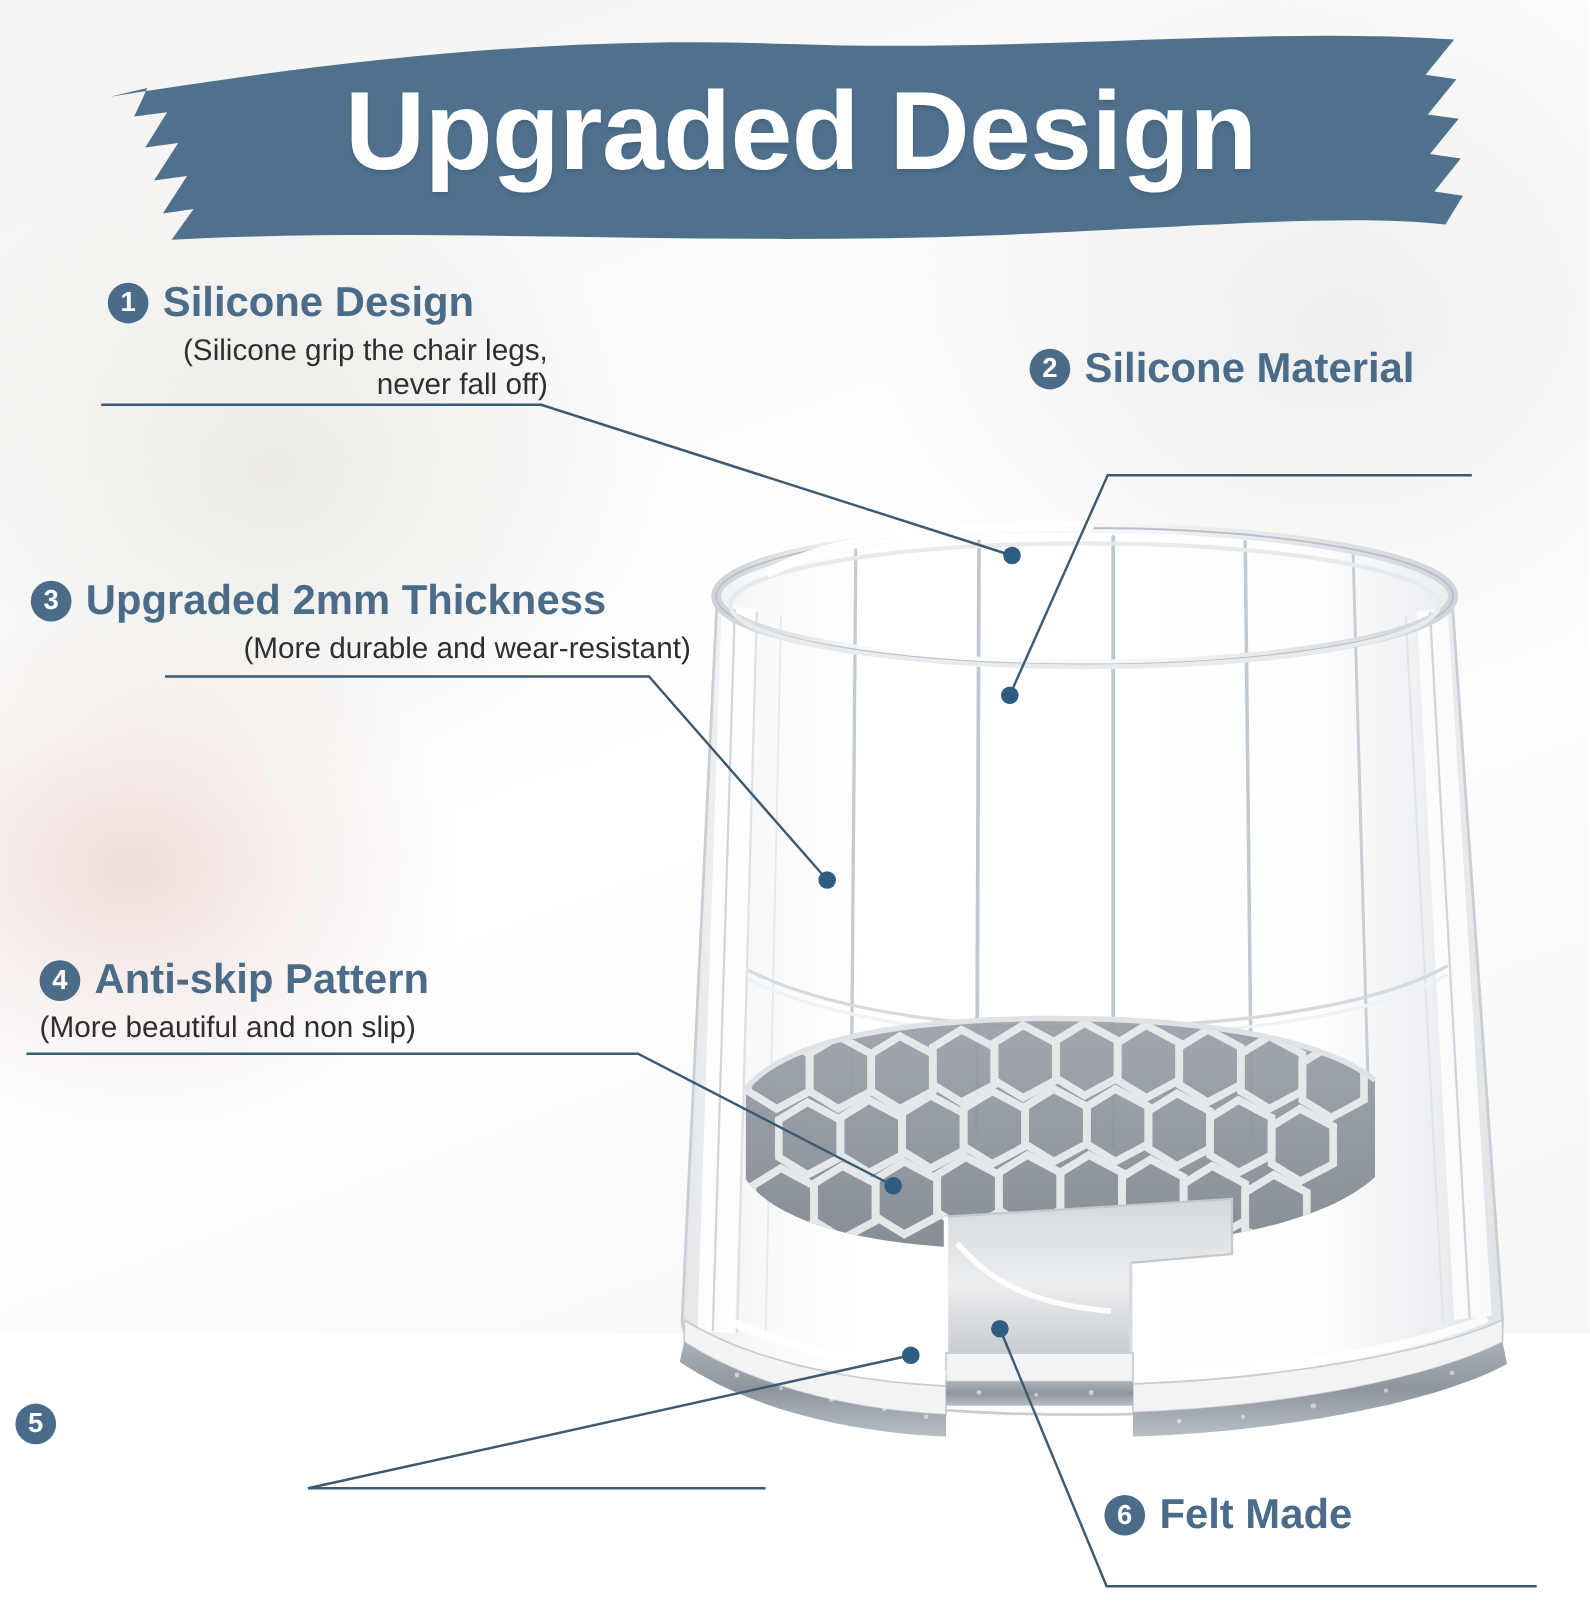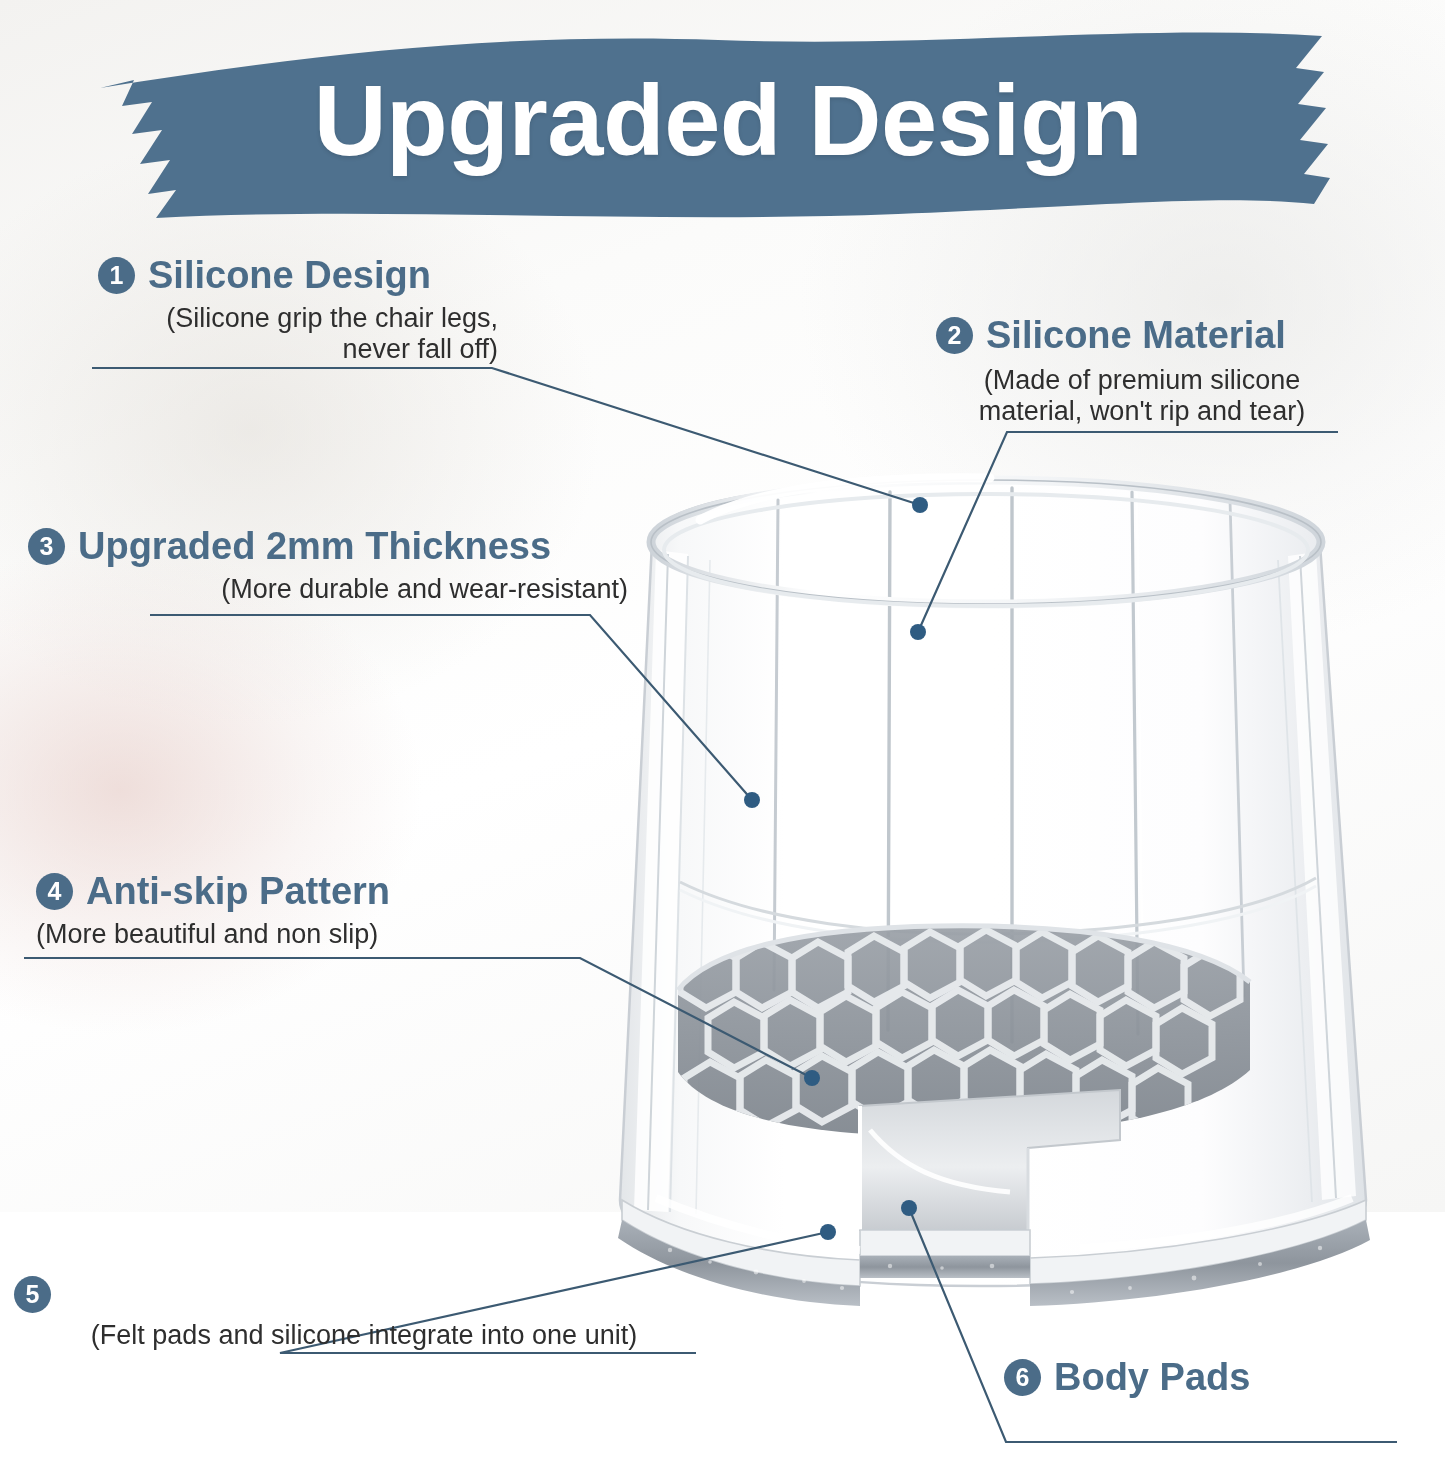--- a/index.html
+++ b/index.html
@@ -310,22 +310,20 @@
     </div>
     <div class="co-sub sub-right">(Silicone grip the chair legs,
 never fall off)</div>
   </div>
 
   <div class="callout" id="callout-2">
     <div class="co-head">
       <span class="badge">2</span>
       <span>Silicone Material</span>
     </div>
-    <div class="co-sub sub-center">(Made of premium silicone
-material, won't rip and tear)</div>
   </div>
 
   <div class="callout" id="callout-3">
     <div class="co-head">
       <span class="badge">3</span>
       <span>Upgraded 2mm Thickness</span>
     </div>
     <div class="co-sub sub-right">(More durable and wear-resistant)</div>
   </div>
 
@@ -334,23 +332,22 @@
       <span class="badge">4</span>
       <span>Anti-skip Pattern</span>
     </div>
     <div class="co-sub sub-left">(More beautiful and non slip)</div>
   </div>
 
   <div class="callout" id="callout-5">
     <div class="co-head">
       <span class="badge">5</span>
     </div>
-    <div class="co-sub sub-center">(Felt pads and silicone integrate into one unit)</div>
   </div>
 
   <div class="callout" id="callout-6">
     <div class="co-head">
       <span class="badge">6</span>
-      <span>Body Pads</span>
+      <span>Felt Made</span>
     </div>
   </div>
 
 </div>
 
 </body></html>

